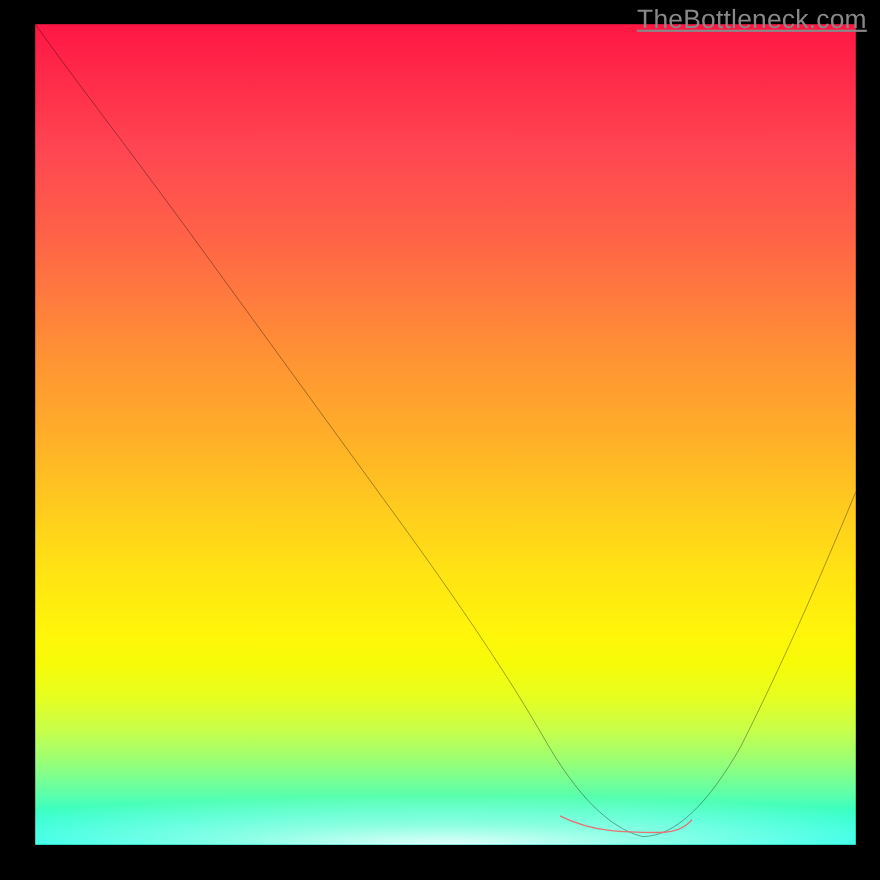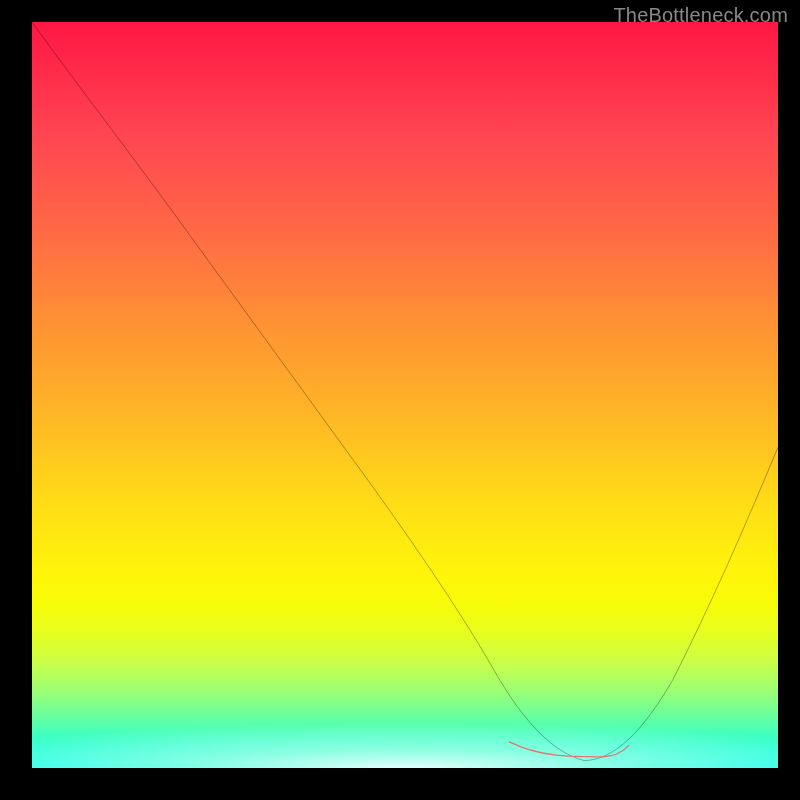--- a/index.html
+++ b/index.html
@@ -1,17 +1,17 @@
 <!DOCTYPE html>
 <html><head>
 <meta charset="utf-8">
 <style>
   * { margin: 0; padding: 0; box-sizing: border-box; }
   body { width: 800px; height: 800px; background: #000; position: relative; font-family: Arial, sans-serif; }
-  .watermark { position: absolute; top: 4px; right: 12px; color: #888; font-size: 20px; font-weight: 500; z-index: 10; letter-spacing: 0.2px; }
+  .watermark { position: absolute; top: 4px; right: 12px; color: #888; font-size: 24px; font-weight: 500; z-index: 10; letter-spacing: 0.2px; text-decoration: underline; }
   .plot-area { position: absolute; left: 32px; top: 22px; width: 746px; height: 746px; }
   .gradient { position: absolute; inset: 0; background: linear-gradient(to bottom,
     #ff1744 0%, #ff2f4a 8%, #ff4552 15%, #ff6048 25%, #ff7a3e 33%,
     #ff9433 41%, #ffae29 50%, #ffc81f 58%, #ffe114 66%, #fff50a 74%,
     #f7fb08 78%, #e6fe20 82%, #c8ff4a 86%, #97ff78 90%, #5affac 94%,
     #26ffd0 97%, #05ffe8 100%); }
   .curve-svg { position: absolute; inset: 0; width: 100%; height: 100%; }
   .glow { position: absolute; left: 0; right: 0; bottom: 0; }
 </style>
 </head>

